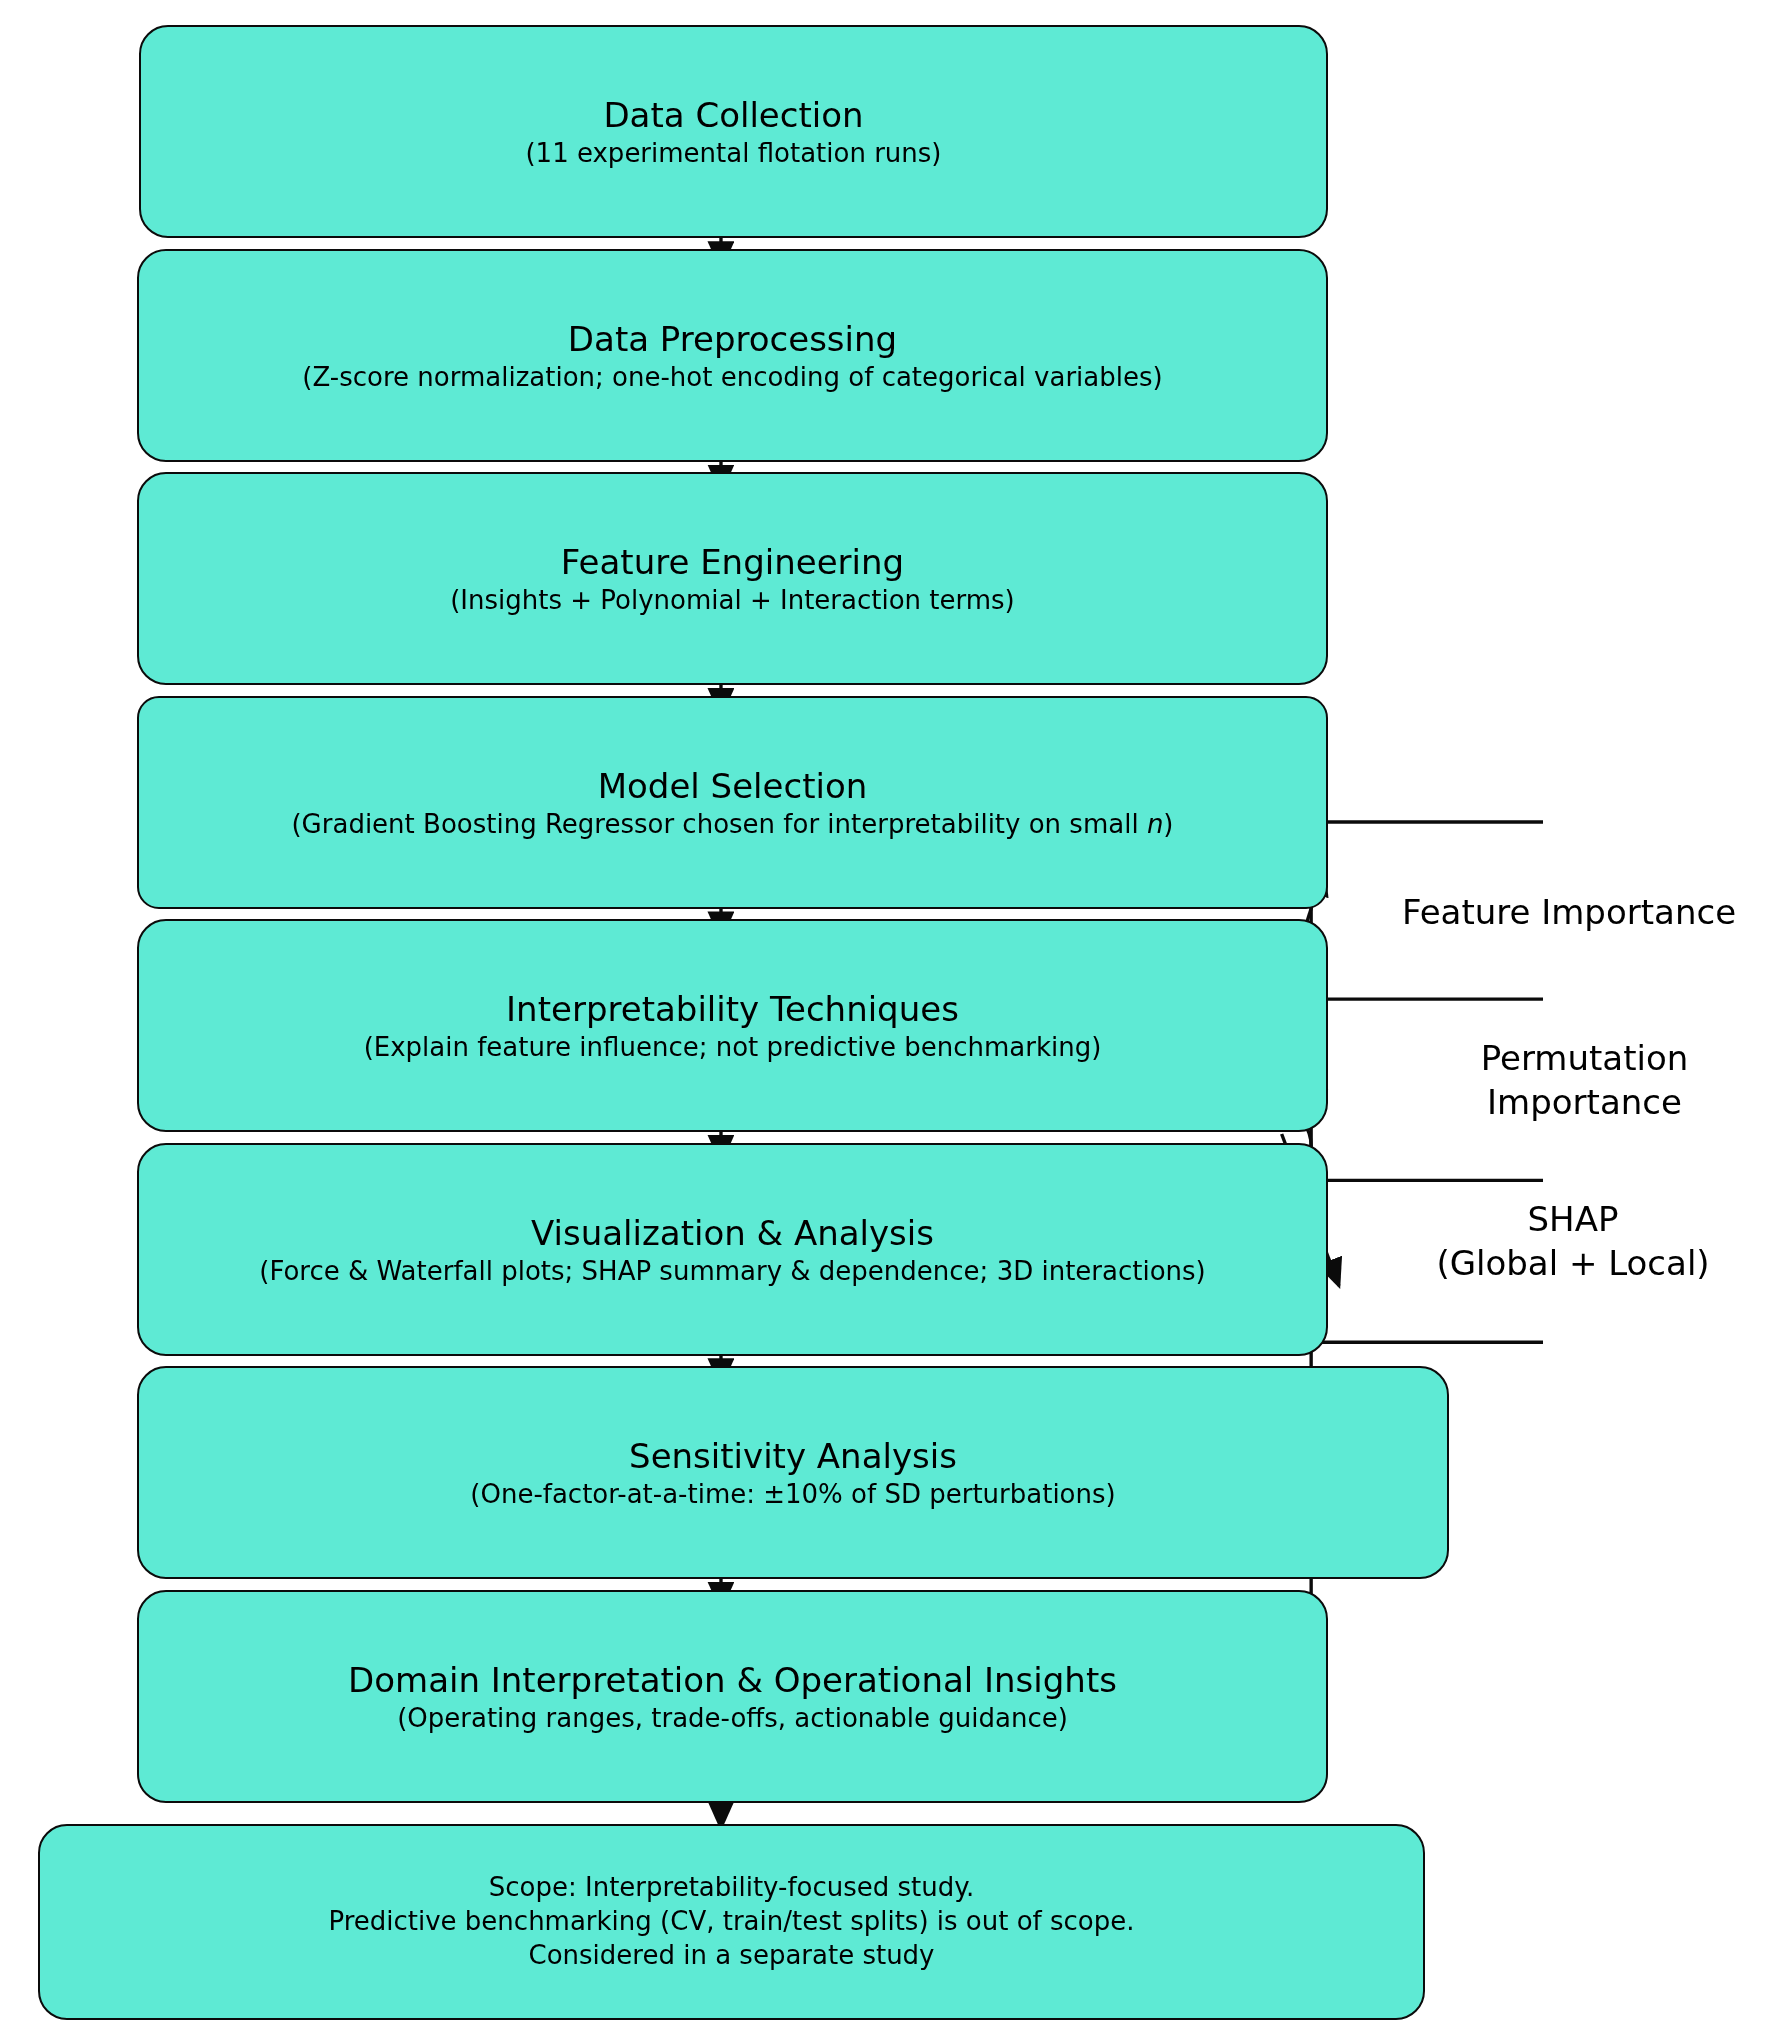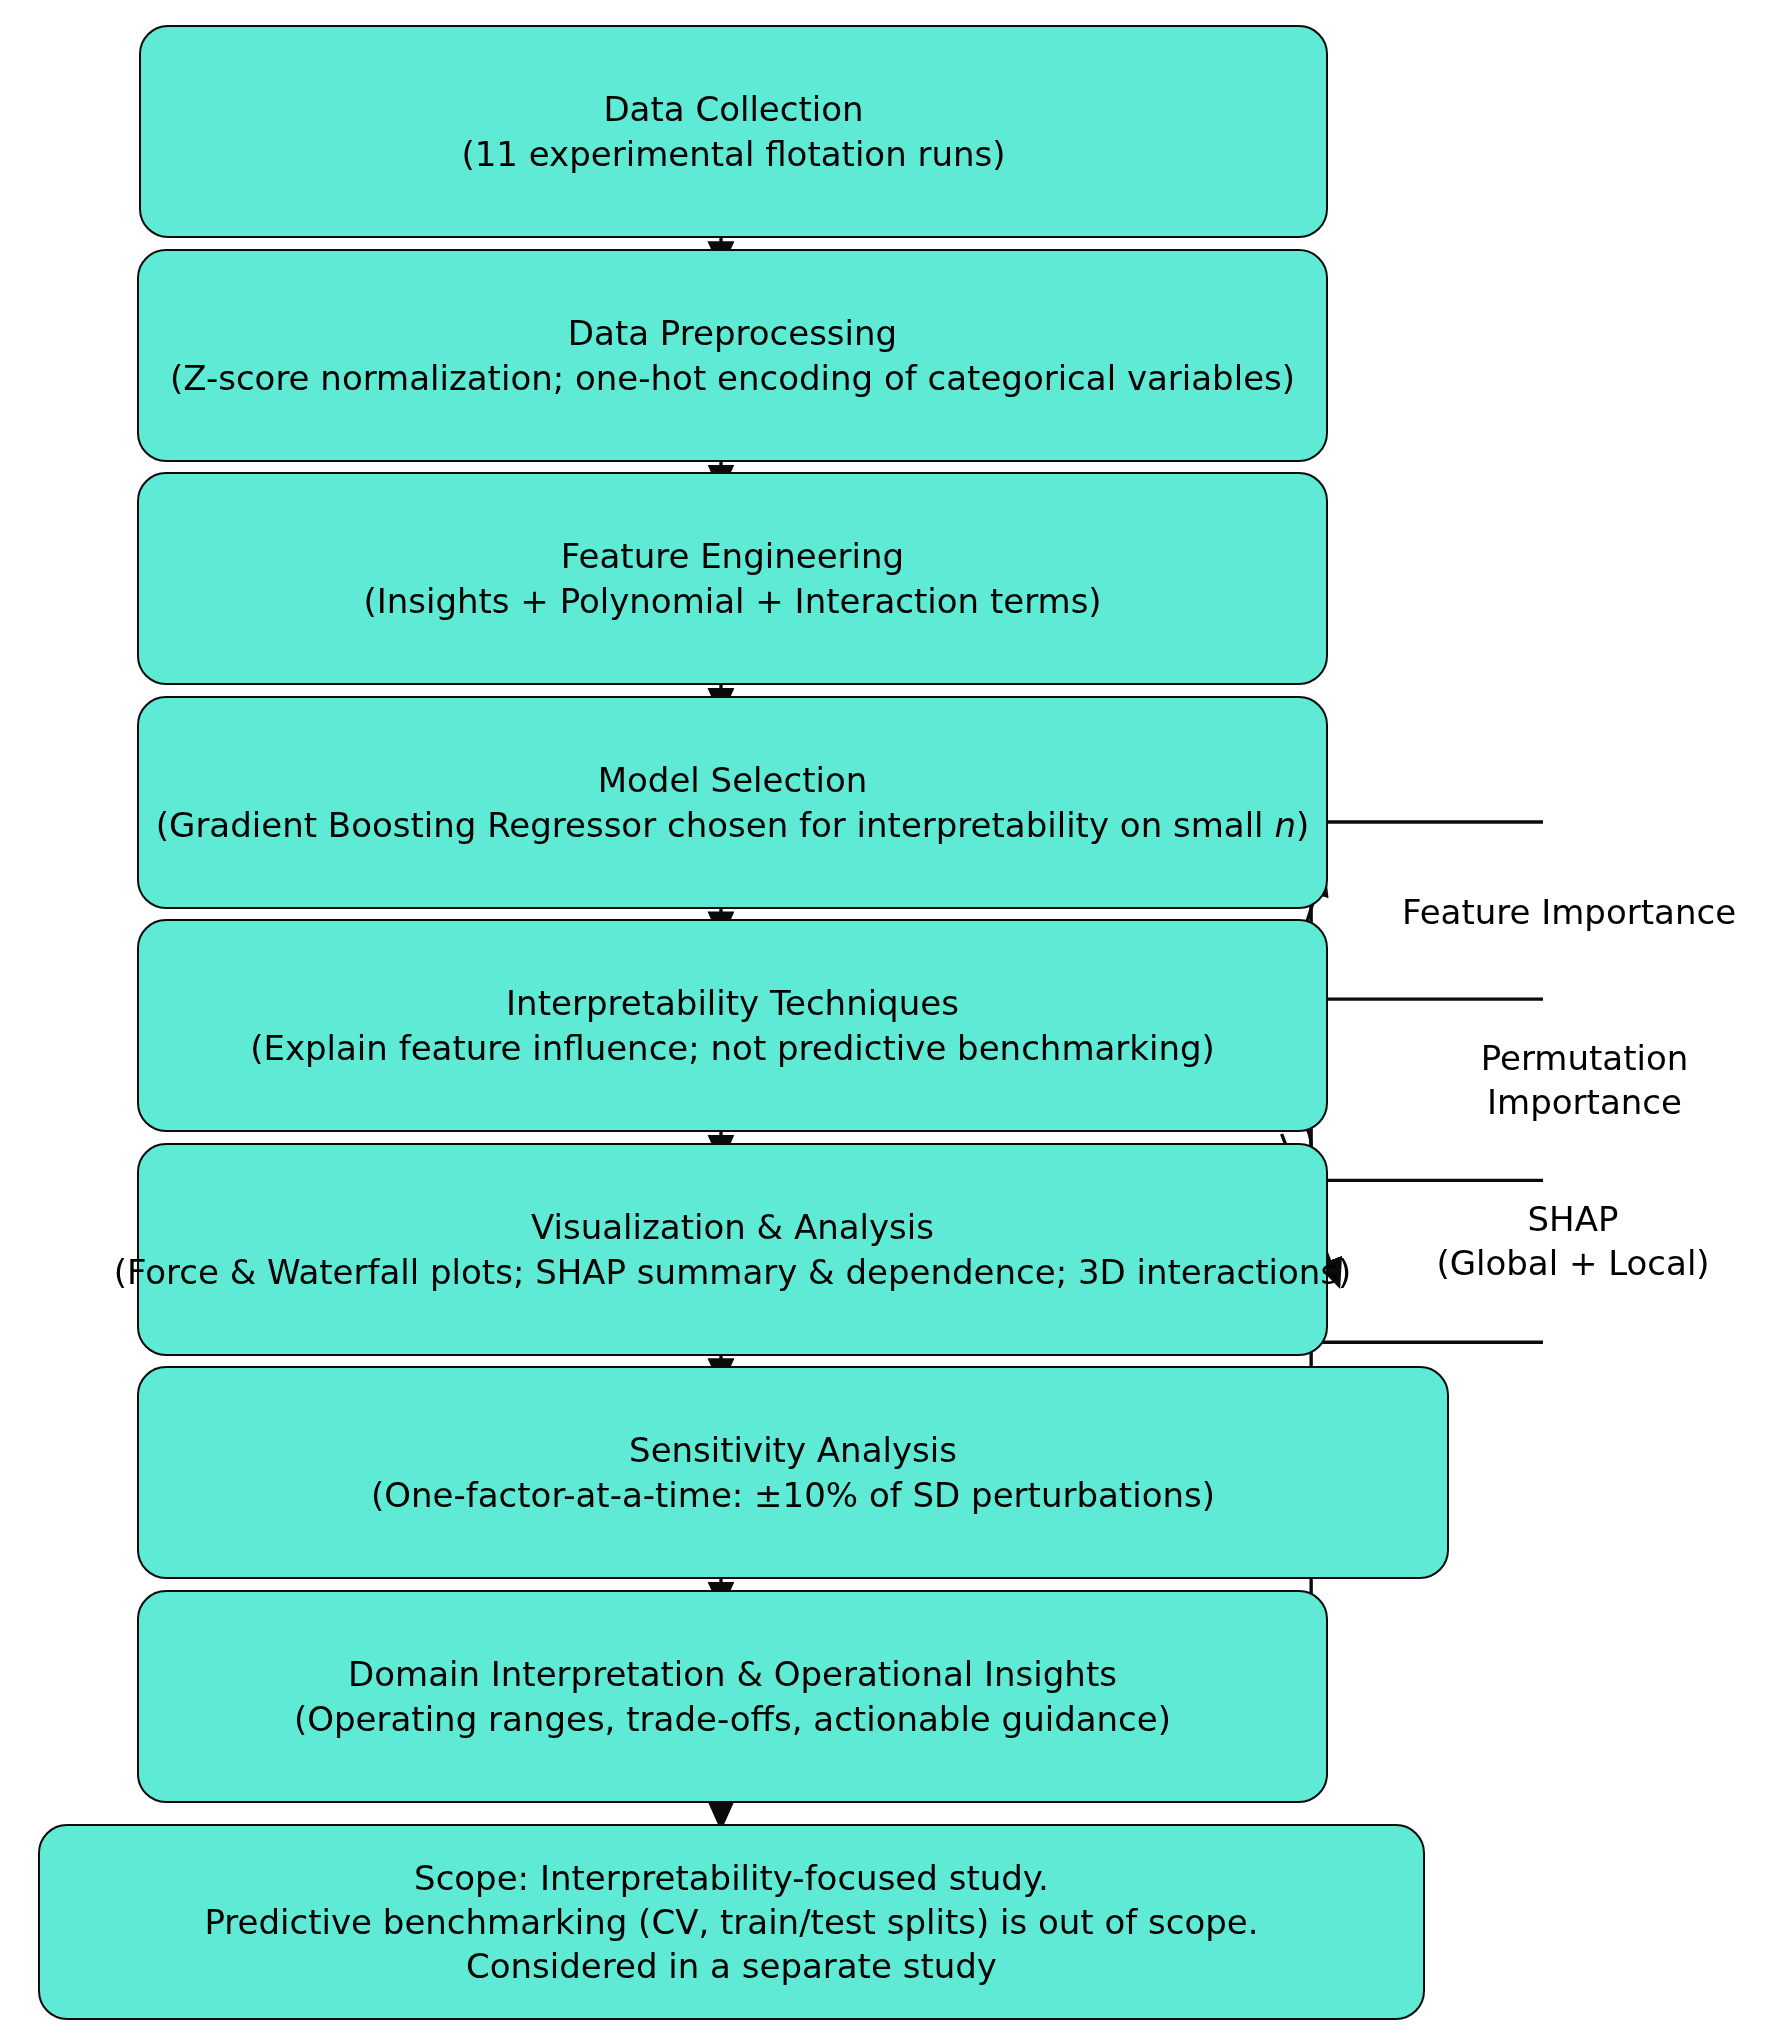--- a/index.html
+++ b/index.html
@@ -34,21 +34,21 @@
     justify-content: center;
     text-align: center;
     z-index: 3;
   }
   .node .title {
     font-size: 34px;
     line-height: 1.30;
     white-space: nowrap;
   }
   .node .sub {
-    font-size: 34px;
+    font-size: 26px;
     line-height: 1.30;
     white-space: nowrap;
   }
   .side-label {
     position: absolute;
     font-size: 34px;
     line-height: 1.30;
     text-align: center;
     white-space: nowrap;
     z-index: 4;
@@ -122,21 +122,21 @@
   <div class="node" style="left:137px; top:249px; width:1191px; height:213px;">
     <div class="title">Data Preprocessing</div>
     <div class="sub">(Z-score normalization; one-hot encoding of categorical variables)</div>
   </div>
 
   <div class="node" style="left:137px; top:472px; width:1191px; height:213px;">
     <div class="title">Feature Engineering</div>
     <div class="sub">(Insights + Polynomial + Interaction terms)</div>
   </div>
 
-  <div class="node" style="left:137px; top:696px; width:1191px; height:213px;">
+  <div class="node" style="left:137px; top:696px; width:1191px; height:213px;border-radius:22px;">
     <div class="title">Model Selection</div>
     <div class="sub"><span>(Gradient Boosting Regressor chosen for interpretability on small </span><span class="ital">n</span><span>)</span></div>
   </div>
 
   <div class="node" style="left:137px; top:919px; width:1191px; height:213px;">
     <div class="title">Interpretability Techniques</div>
     <div class="sub">(Explain feature influence; not predictive benchmarking)</div>
   </div>
 
   <div class="node" style="left:137px; top:1143px; width:1191px; height:213px;">

